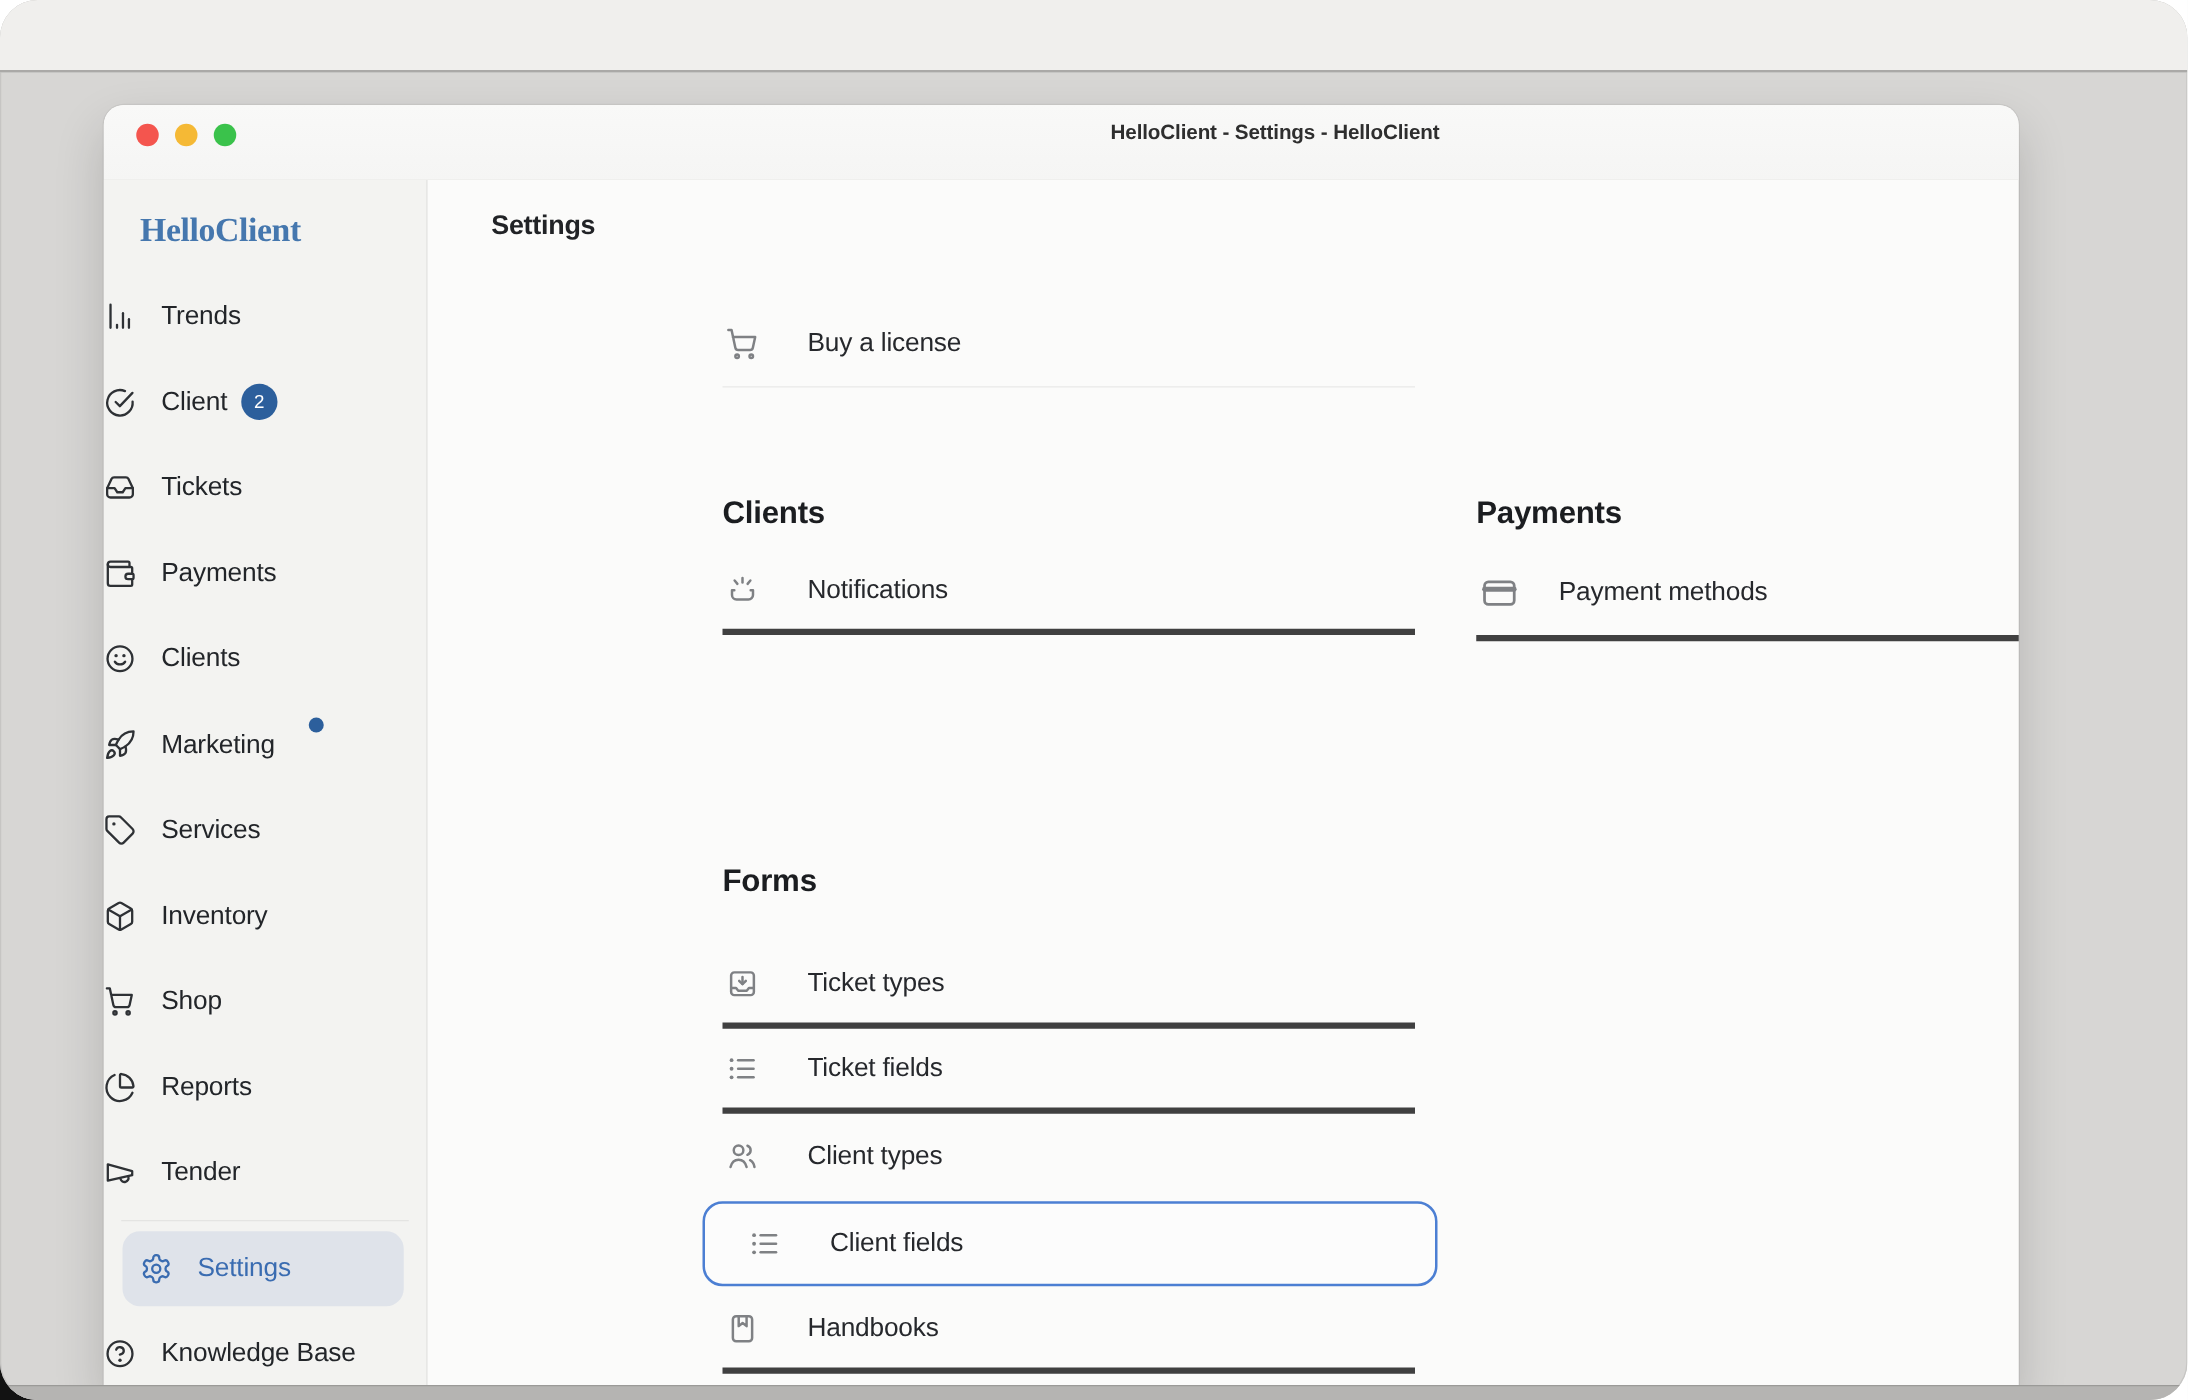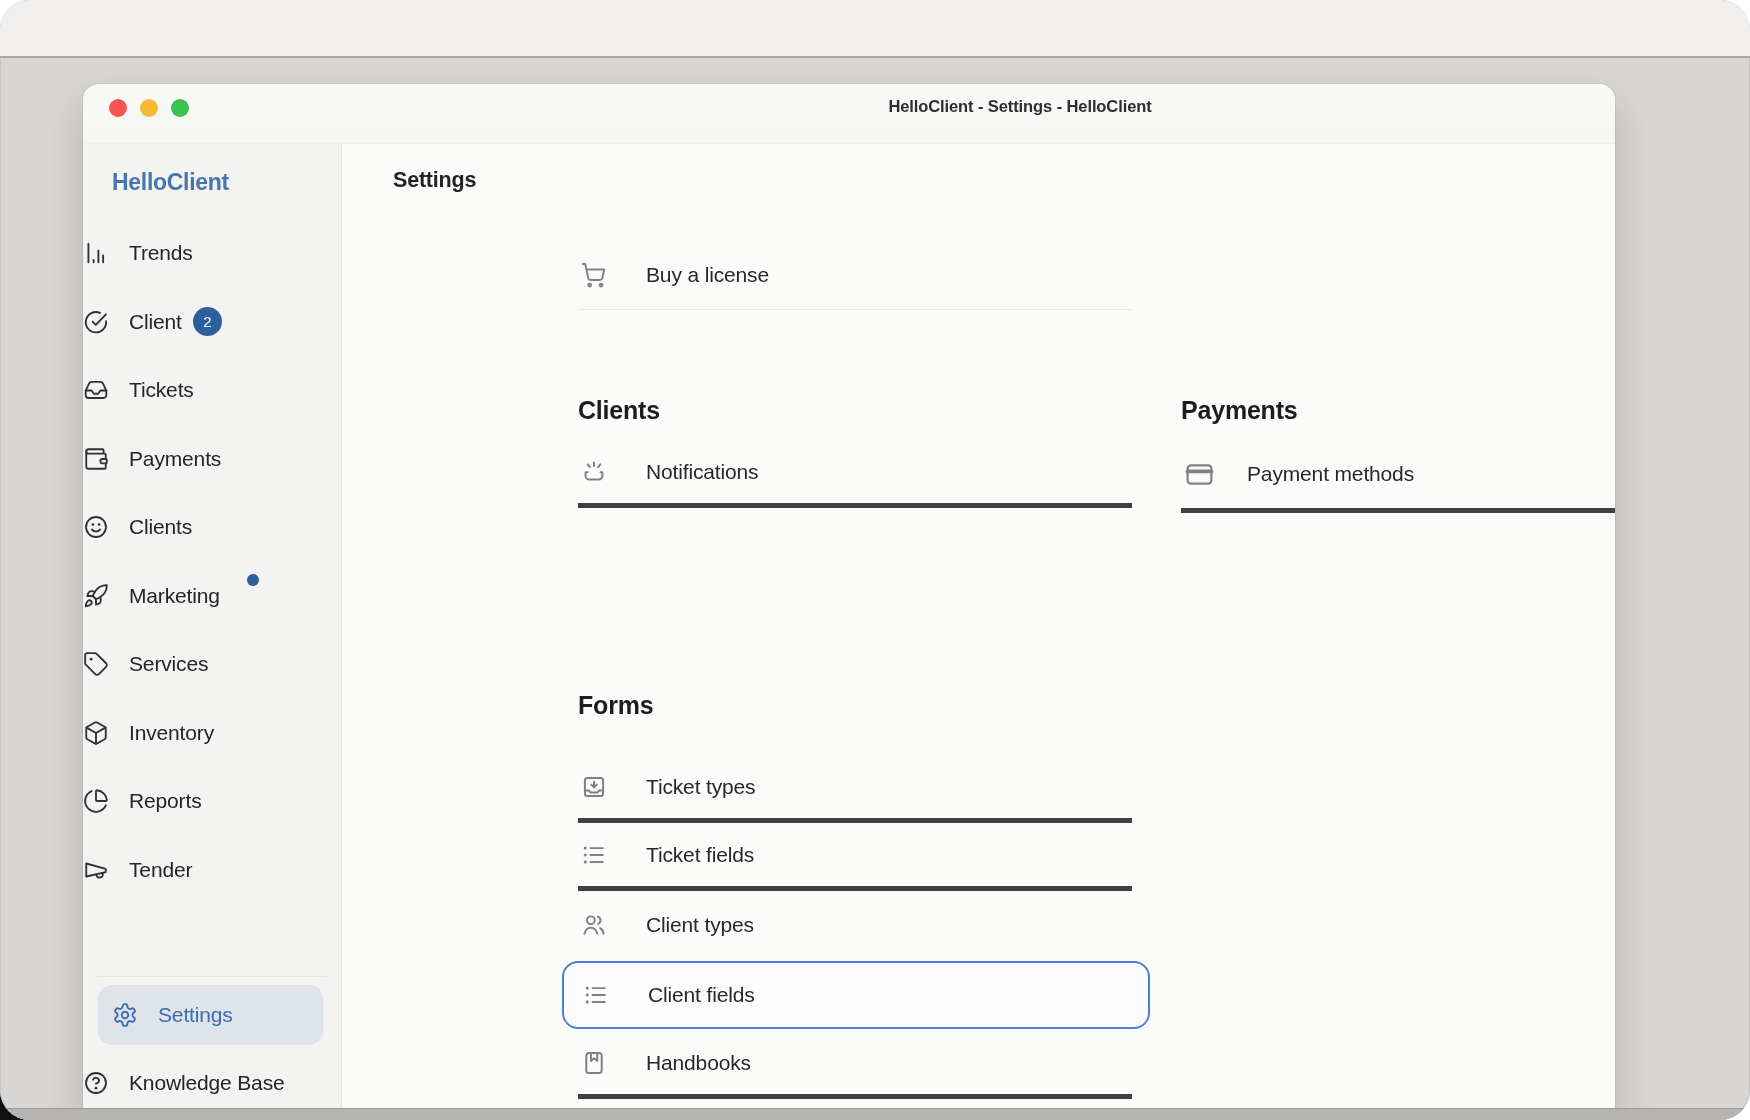--- a/index.html
+++ b/index.html
@@ -44,21 +44,21 @@
   .win-title {
     position:absolute; left:937px; top:13px; transform:translateX(-50%);
     font-size:16.5px; font-weight:600; color:#2e2e2e; white-space:nowrap; letter-spacing:-0.1px;
   }
 
   
   .sidebar {
     position:absolute; left:0; top:60px; bottom:0; width:259px;
     background:#f3f3f1; border-right:1px solid #e3e3e1;
   }
-  .logo { position:absolute; left:29px; top:25px; font-size:23px; font-weight:700; color:var(--logo-blue); letter-spacing:-0.3px; }
+  .logo { position:absolute; left:29px; top:25px; font-size:27px; font-weight:700; color:var(--logo-blue); letter-spacing:-0.3px;font-family:Liberation Serif, serif; }
   .side-nav { position:absolute; left:0; top:75px; right:0; }
   .side-item { position:relative; height:68.5px; display:flex; align-items:center; cursor:default; }
   .side-item .icon { width:26px; height:26px; flex:0 0 26px; color:#2e3135; }
   .icon svg { width:100%; height:100%; display:block; }
   .side-label { margin-left:20px; font-size:21px; color:#222529; letter-spacing:-0.15px; }
   .badge {
     margin-left:11px; width:29px; height:29px; border-radius:50%;
     background:var(--badge-blue); color:#fff; font-size:15px; font-weight:500;
     display:flex; align-items:center; justify-content:center;
   }
@@ -91,21 +91,21 @@
   #sec-forms    { left:495px;  top:601px; width:554px; }
   .section-title { height:40px; line-height:40px; font-size:25px; font-weight:700; color:#1b1d20; letter-spacing:-0.2px; }
   #sec-clients .rows, #sec-payments .rows { margin-top:10px; }
   #sec-forms .rows { margin-top:30px; }
   .row { position:relative; height:68px; display:flex; align-items:center; border-bottom:5px solid #404040; cursor:pointer; }
   .row.no-divider { border-bottom:none; }
   #sec-payments .row { height:73px; }
   #sec-payments .row-icon { width:31px; height:31px; flex:0 0 31px; margin-left:3px; }
   #sec-payments .row-label { margin-left:32px; }
   .row.selected {
-    height:68px; margin:2px -18px 2px -16px; padding-left:16px;
+    height:68px; margin:2px -18px 2px -16px; padding-left:32px;
     border:2px solid var(--sel-border); border-radius:16px; background:#fcfcfc;
   }
 </style>
 </head>
 <body>
 
 <div class="notch"></div>
 
 <div class="frame">
   <div class="frame-top"></div>
@@ -201,20 +201,30 @@
                 <path d="M21 8a2 2 0 0 0-1-1.73l-7-4a2 2 0 0 0-2 0l-7 4A2 2 0 0 0 3 8v8a2 2 0 0 0 1 1.73l7 4a2 2 0 0 0 2 0l7-4A2 2 0 0 0 21 16Z"></path>
                 <path d="m3.3 7 8.7 5 8.7-5"></path>
                 <path d="M12 22V12"></path>
               </svg>
             </span>
             <span class="side-label">Inventory</span>
           </div>
           <div class="side-item">
             <span class="icon">
               <svg viewBox="0 0 24 24" fill="none" stroke="currentColor" stroke-width="1.7" stroke-linecap="round" stroke-linejoin="round">
+                <circle cx="8.3" cy="20.6" r="1.2"></circle>
+                <circle cx="18" cy="20.6" r="1.2"></circle>
+                <path d="M2.3 2.5h2.2l2.6 12.2a2 2 0 0 0 2 1.6h8a2 2 0 0 0 2-1.6l1.6-7.4H5.4"></path>
+              </svg>
+            </span>
+            <span class="side-label">Shop</span>
+          </div>
+          <div class="side-item">
+            <span class="icon">
+              <svg viewBox="0 0 24 24" fill="none" stroke="currentColor" stroke-width="1.7" stroke-linecap="round" stroke-linejoin="round">
                 <path d="M21 12c.55 0 1-.45.95-1a10 10 0 0 0-8.95-8.95c-.55-.06-1 .4-1 .95v8a1 1 0 0 0 1 1z"></path>
                 <path d="M21.2 15.9A10 10 0 1 1 8 2.8"></path>
               </svg>
             </span>
             <span class="side-label">Reports</span>
           </div>
           <div class="side-item">
             <span class="icon">
               <svg viewBox="0 0 24 24" fill="none" stroke="currentColor" stroke-width="1.7" stroke-linecap="round" stroke-linejoin="round">
                 <g transform="scale(-1,1) translate(-24,0)">

